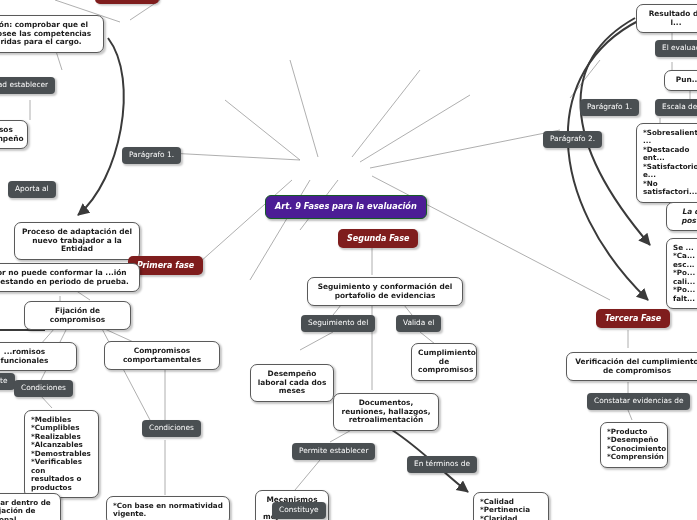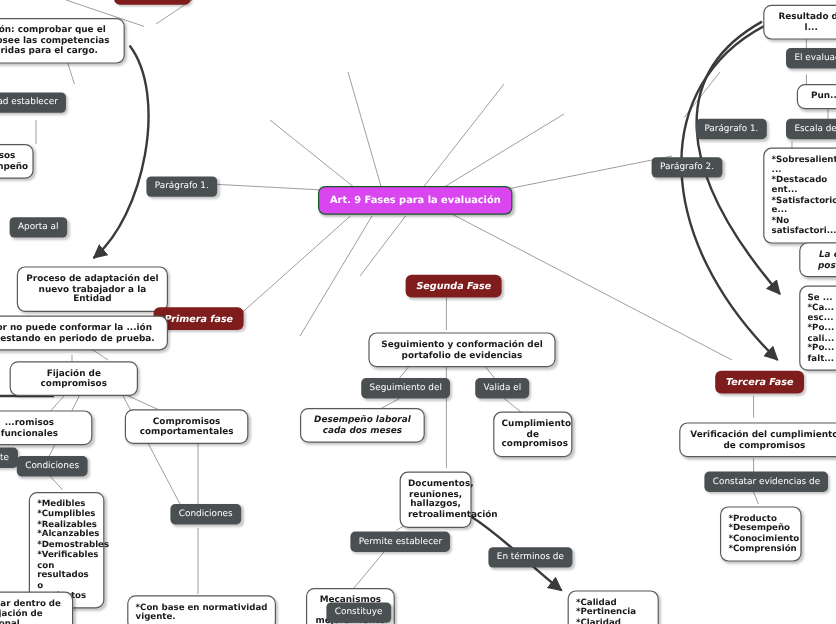--- a/index.html
+++ b/index.html
@@ -36,29 +36,31 @@
     background:#4a4f52;
     border-radius:4px;
     color:#ffffff;
     font-weight:normal;
     font-size:7.4px;
     padding:4px 7px;
     box-shadow:1.5px 1.5px 2px rgba(0,0,0,0.22);
     white-space:nowrap;
   }
   .ngreen{
-    background:#d946ef;
+    background:#4c1d95;
     border:1.4px solid #145c24;
     border-radius:6px;
     color:#ffffff;
     font-weight:bold;
+    font-style:italic;
     font-size:8.2px;
     padding:6px 9px;
     box-shadow:1.5px 1.5px 2px rgba(0,0,0,0.25);
     white-space:nowrap;
+    margin-top:40px;
   }
   .nblue{
     background:#7f1d1d;
     border-radius:5px;
     color:#ffffff;
     font-weight:bold;
     font-style:italic;
     font-size:8px;
     padding:5px 9px;
     box-shadow:1.5px 1.5px 2px rgba(0,0,0,0.22);
@@ -156,60 +158,60 @@
   <div class="node nlabel" style="left:122px;top:147px;">Parágrafo 1.</div>
 
   <div class="node nlabel" style="left:8px;top:181px;">Aporta al</div>
 
   <div class="node nbox" style="left:14px;top:222px;width:126px;">Proceso de adaptación del nuevo trabajador a la Entidad</div>
 
   <div class="node nblue" style="left:128px;top:256px;">Primera fase</div>
 
   <div class="node nbox" style="left:-60px;top:263px;width:200px;">...trabajador no puede conformar la ...ión evaluadora estando en periodo de prueba.</div>
 
-  <div class="node nbox" style="left:8px;top:301px;width:107px;">Fijación de compromisos</div>
+  <div class="node nbox" style="left:24px;top:301px;width:107px;">Fijación de compromisos</div>
 
   <div class="node nbox" style="left:-28px;top:342px;width:105px;">...romisos funcionales</div>
 
   <div class="node nlabel" style="left:-14px;top:373px;">...te</div>
 
   <div class="node nlabel" style="left:14px;top:380px;">Condiciones</div>
 
-  <div class="node nbox bullets" style="left:24px;top:410px;width:63px;">
+  <div class="node nbox bullets" style="left:24px;top:410px;width:75px;">
     <span>*Medibles</span>
     <span>*Cumplibles</span>
     <span>*Realizables</span>
     <span>*Alcanzables</span>
     <span>*Demostrables</span>
     <span>*Verificables con</span>
     <span>resultados o</span>
     <span>productos</span>
   </div>
 
-  <div class="node nbox" style="left:104px;top:341px;width:103px;">Compromisos comportamentales</div>
+  <div class="node nbox" style="left:104px;top:341px;width:116px;">Compromisos comportamentales</div>
 
   <div class="node nlabel" style="left:142px;top:420px;">Condiciones</div>
 
   <div class="node nbox bullets" style="left:-34px;top:493px;width:95px;">...clamar dentro de ... la fijación de ...personal</div>
 
   <div class="node nbox bullets" style="left:106px;top:496px;width:124px;">*Con base en normatividad vigente.</div>
 
   <div class="node nblue" style="left:338px;top:229px;">Segunda Fase</div>
 
   <div class="node nbox" style="left:307px;top:277px;width:156px;">Seguimiento y conformación del portafolio de evidencias</div>
 
   <div class="node nlabel" style="left:301px;top:315px;">Seguimiento del</div>
 
   <div class="node nlabel" style="left:396px;top:315px;">Valida el</div>
 
-  <div class="node nbox" style="left:250px;top:340px;width:104px;font-style:italic;">Desempeño laboral cada dos meses</div>
+  <div class="node nbox" style="left:250px;top:364px;width:84px;">Desempeño laboral cada dos meses</div>
 
   <div class="node nbox" style="left:411px;top:343px;width:66px;">Cumplimiento de compromisos</div>
 
-  <div class="node nbox" style="left:333px;top:393px;width:60px;">Documentos, reuniones, hallazgos, retroalimentación</div>
+  <div class="node nbox" style="left:333px;top:393px;width:106px;">Documentos, reuniones, hallazgos, retroalimentación</div>
 
   <div class="node nlabel" style="left:292px;top:443px;">Permite establecer</div>
 
   <div class="node nlabel" style="left:407px;top:456px;">En términos de</div>
 
   <div class="node nbox" style="left:255px;top:490px;width:74px;">Mecanismos de mejoramiento</div>
 
   <div class="node nlabel" style="left:272px;top:502px;">Constituye</div>
 
   <div class="node nbox bullets" style="left:473px;top:492px;width:76px;">

